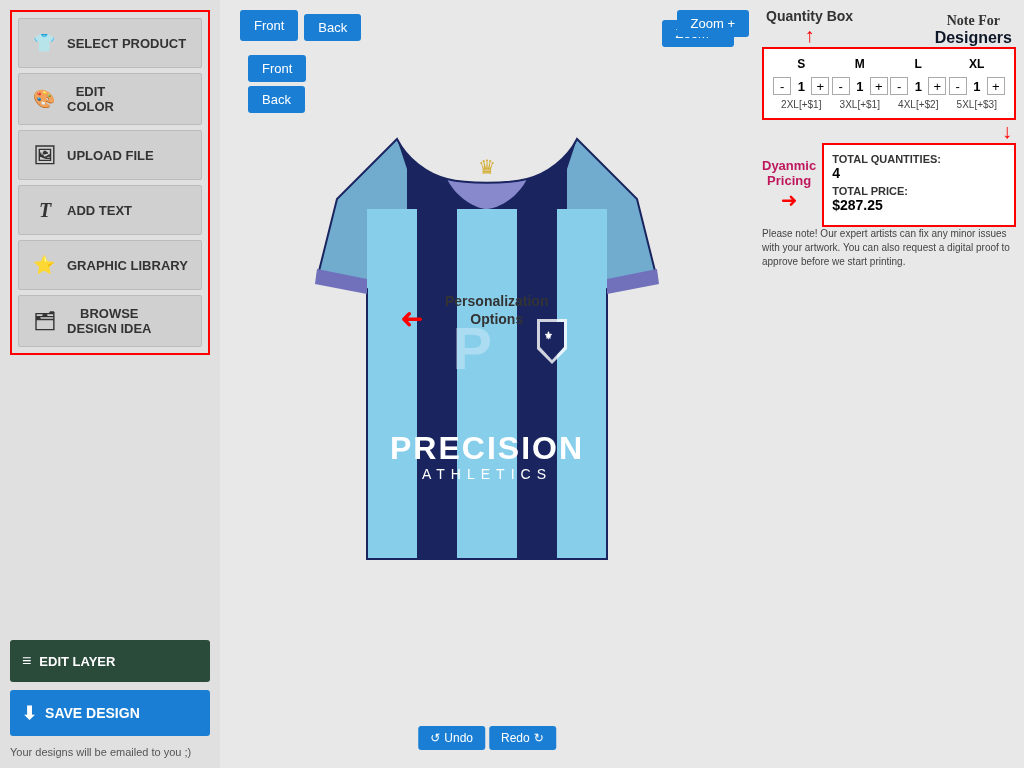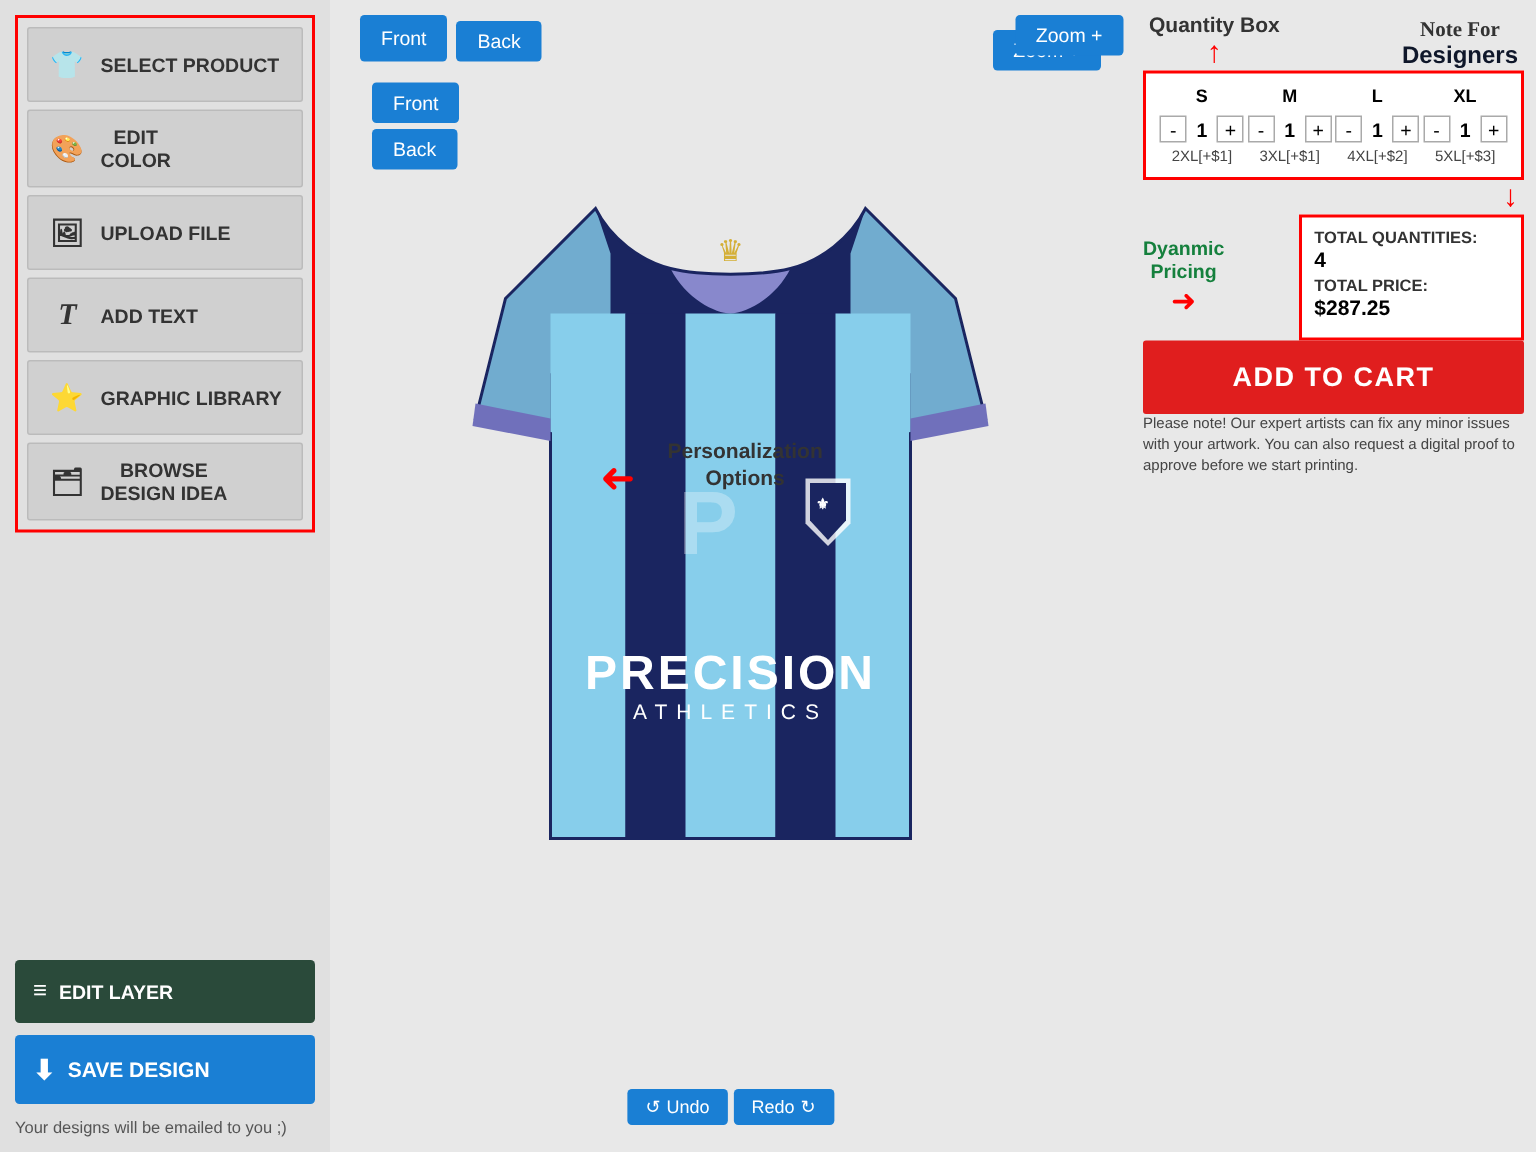--- a/index.html
+++ b/index.html
@@ -256,33 +256,32 @@
       </div>
     </div>
 
     <div style="display:flex; justify-content:flex-end; padding-right:4px;">
       <span style="color:red; font-size:20px;">↓</span>
     </div>
 
 
     <div style="display:flex; align-items:center; gap:6px;">
       <div style="text-align:center;">
-        <div style="font-size:13px; font-weight:bold; color:#15803d;">Dyanmic<br>Pricing</div>
+        <div style="font-size:13px; font-weight:bold; color:#be185d;">Dyanmic<br>Pricing</div>
         <span style="color:red; font-size:20px;">➜</span>
       </div>
-      <div class="pricing-box" style="flex:1;margin-left:44px;">
+      <div class="pricing-box" style="flex:1;">
         <div class="pricing-label">TOTAL QUANTITIES:</div>
         <div class="pricing-value">4</div>
         <div class="pricing-label">TOTAL PRICE:</div>
         <div class="pricing-value">$287.25</div>
       </div>
     </div>
 
 
-    <button class="add-to-cart-btn">ADD TO CART</button>
 
     <div class="disclaimer">Please note! Our expert artists can fix any minor issues with your artwork. You can also request a digital proof to approve before we start printing.</div>
   </div>
 </div>
 
 <div style="position:absolute; top:10px; right:275px;">
   <button class="zoom-btn" style="position:static;">Zoom +</button>
 </div>
 
 </body></html>

